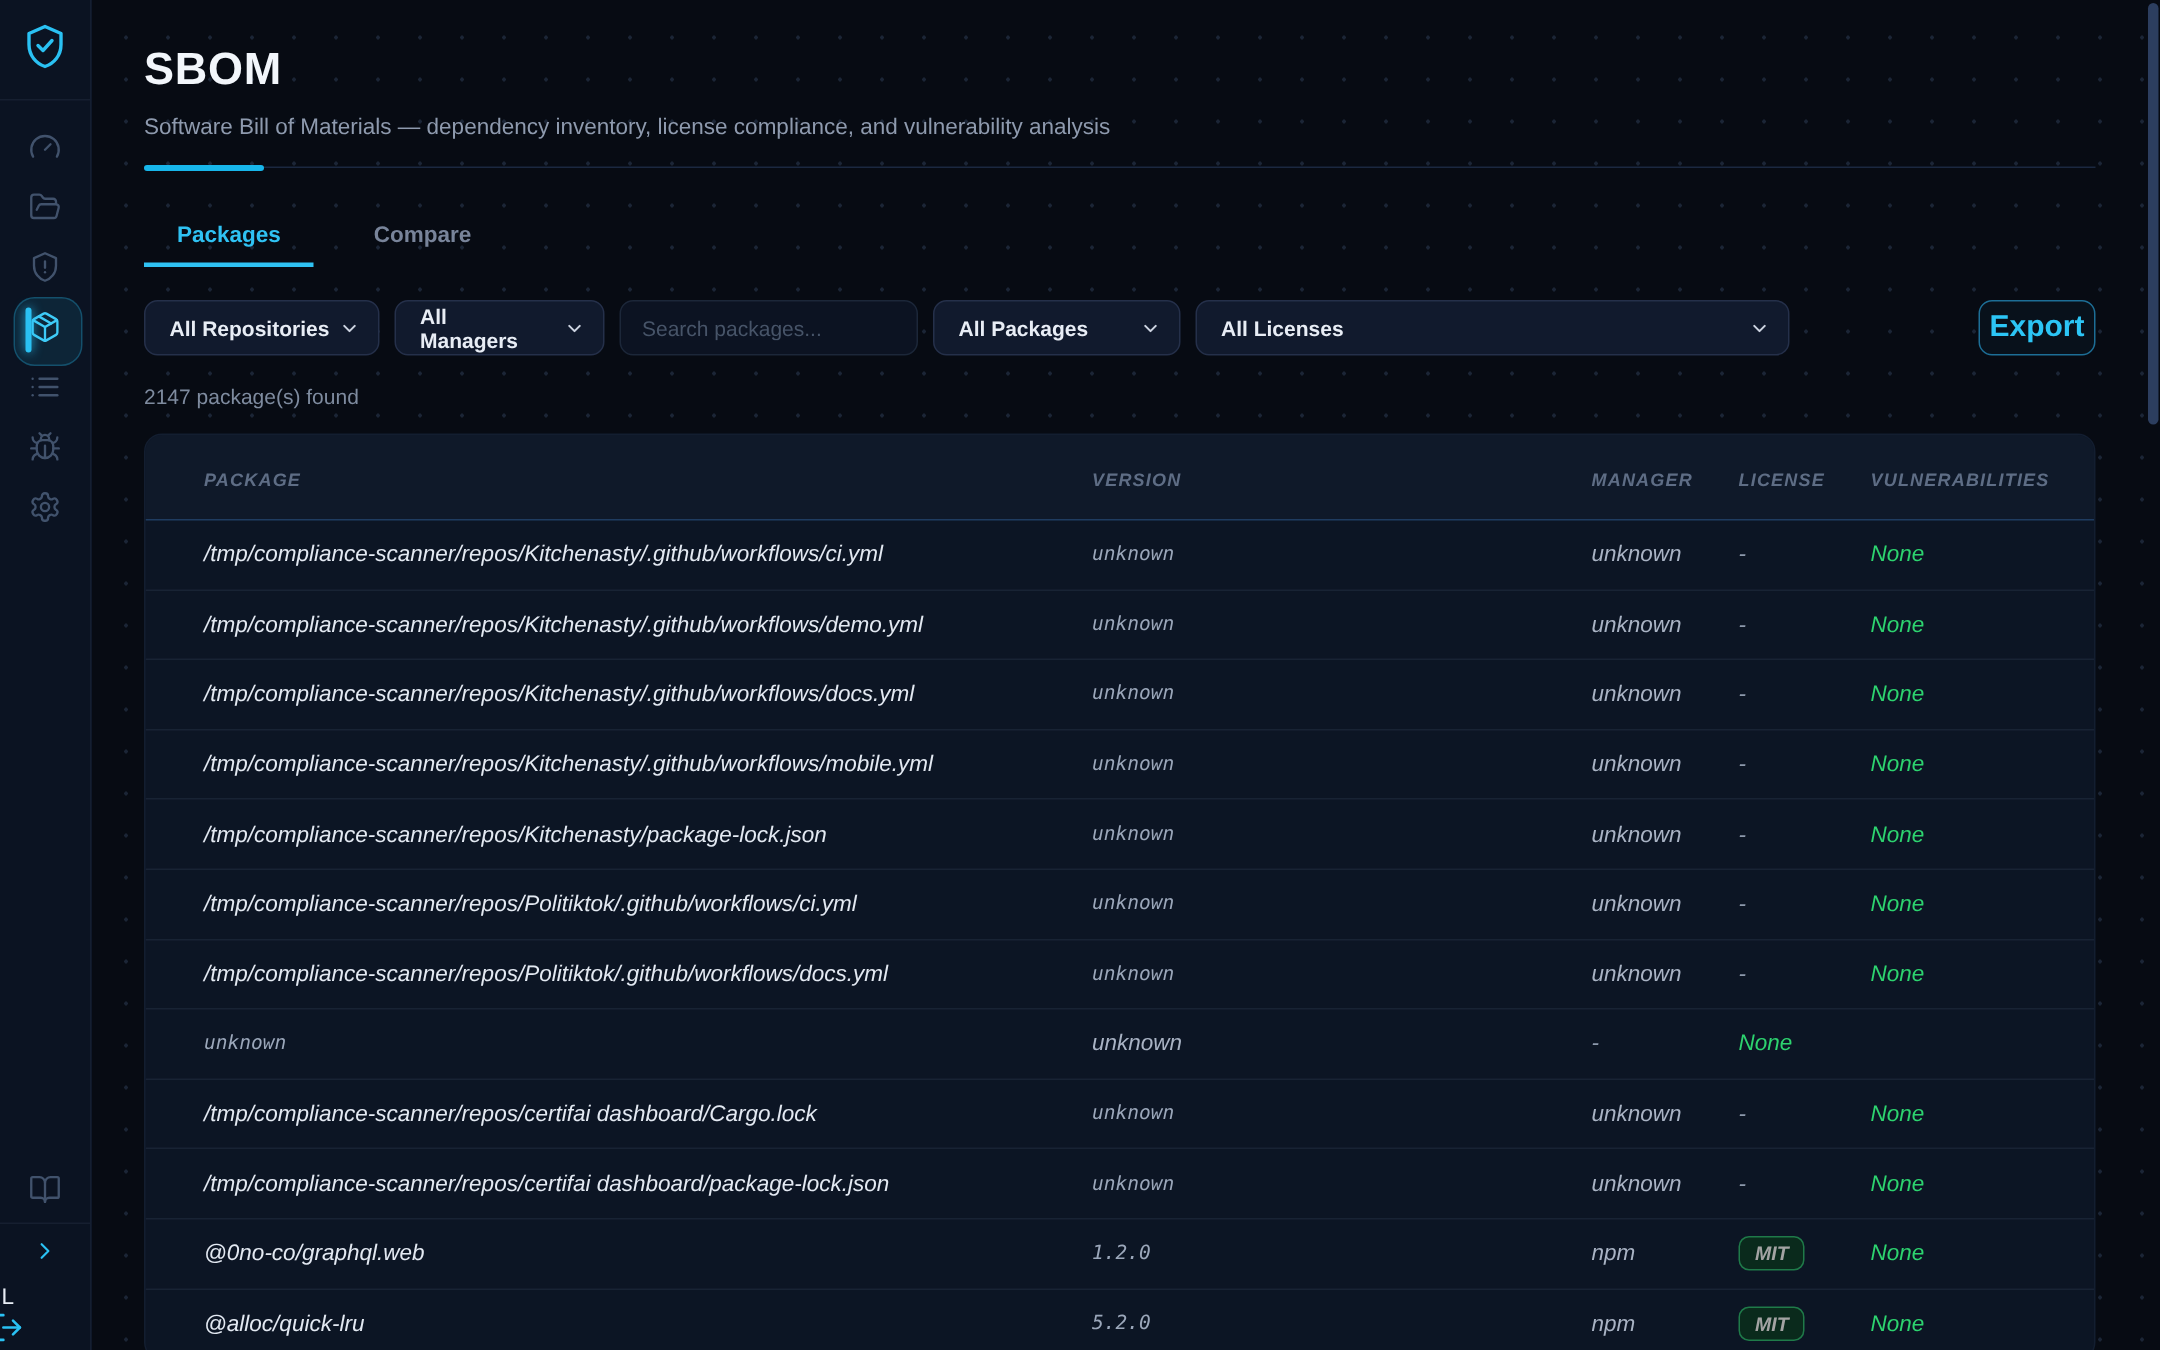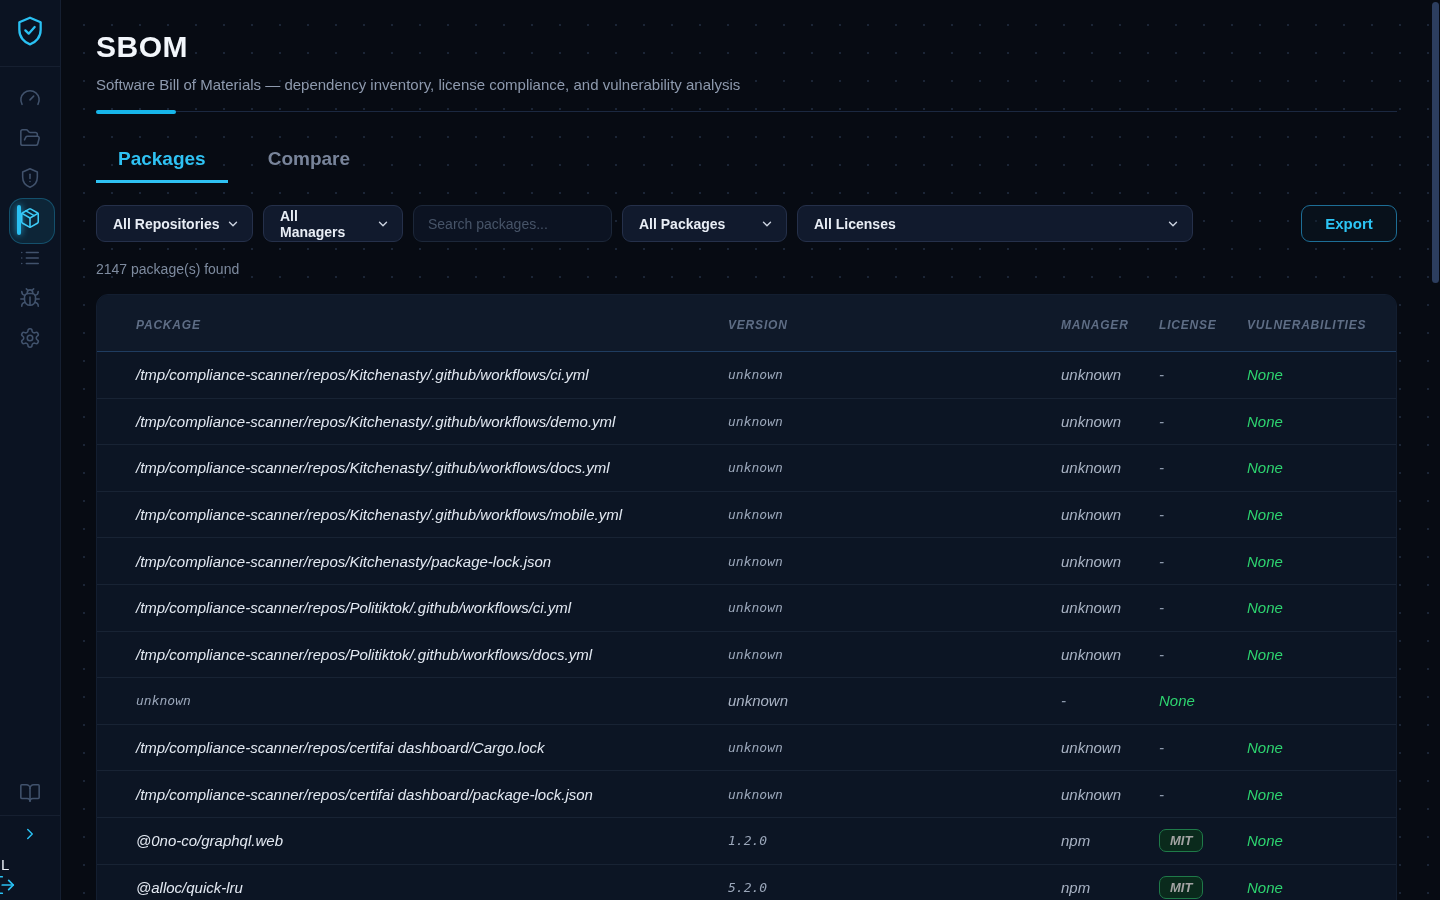--- a/index.html
+++ b/index.html
@@ -53,42 +53,42 @@
   }
   .content { position: absolute; left: 35px; top: 0; width: 1301px; }
 
   .page-title { margin-top: 30px; font-size: 30px; font-weight: 800; letter-spacing: 0.5px; color: #f2f6fb; }
   .page-subtitle { margin-top: 12px; font-size: 15px; color: #8e9aae; }
   .header-divider { margin-top: 17px; position: relative; height: 4px; }
   .header-divider .line { position: absolute; left: 0; right: 0; top: 1px; height: 1px; background: #1b2840; }
   .header-divider .accent { position: absolute; left: 0; top: 0; width: 80px; height: 3.5px; background: #17b6ea; border-radius: 2px; }
 
   .tabs { margin-top: 24px; display: flex; gap: 18px; }
-  .tab { padding: 10px 22px 13px; font-size: 19px; font-weight: 600; color: #78849a; cursor: pointer; }
+  .tab { padding: 10px 22px 13px; font-size: 15px; font-weight: 600; color: #78849a; cursor: pointer; }
   .tab.active { color: #2fc2f3; box-shadow: inset 0 -3px 0 #2fc2f3; }
 
   .filters { margin-top: 22px; display: flex; gap: 10px; align-items: center; }
   .select {
     height: 37px; border-radius: 9px; background: #111a2d; border: 1px solid #25304a;
     color: #e8edf5; font-size: 14px; font-weight: 600;
     display: flex; align-items: center; justify-content: space-between;
     padding: 0 12px 0 16px; cursor: pointer;
   }
   .select .chev { color: #cdd4e1; display: flex; }
   .w-repos { width: 157px; justify-content: space-between; } .w-managers { width: 140px; gap: 20px; } .w-packages { width: 165px; } .w-licenses { width: 396px; }
   .search {
     width: 199px; height: 37px; background: #0c1322; border: 1px solid #1c2739;
     border-radius: 9px; color: #dfe5ef; font-size: 14px; padding: 0 14px; outline: none;
     font-family: "Liberation Sans", sans-serif;
   }
   .search::placeholder { color: #475468; }
   .spacer { flex: 1; }
   .export-btn {
-    width: 96px; height: 37px; border-radius: 9px; border: 1px solid #1d6e96;
-    background: rgba(12,28,44,0.35); color: #2cc5f5; font-size: 15px; font-weight: 600; cursor: pointer;
+    width: 78px; height: 37px; border-radius: 9px; border: 1px solid #1d6e96;
+    background: rgba(12,28,44,0.35); color: #2cc5f5; font-size: 20px; font-weight: 600; cursor: pointer;
     font-family: "Liberation Sans", sans-serif;
   }
 
   .results-count { margin-top: 19px; font-size: 14px; color: #7e8b9f; }
 
   .table {
     margin-top: 17px; background: #0c1524; border-radius: 12px; overflow: hidden;
     border: 1px solid #131e30;
   }
   .thead, .row { display: grid; grid-template-columns: 592px 333px 98px 88px 1fr; padding-left: 39px; align-items: center; font-style: italic; }

